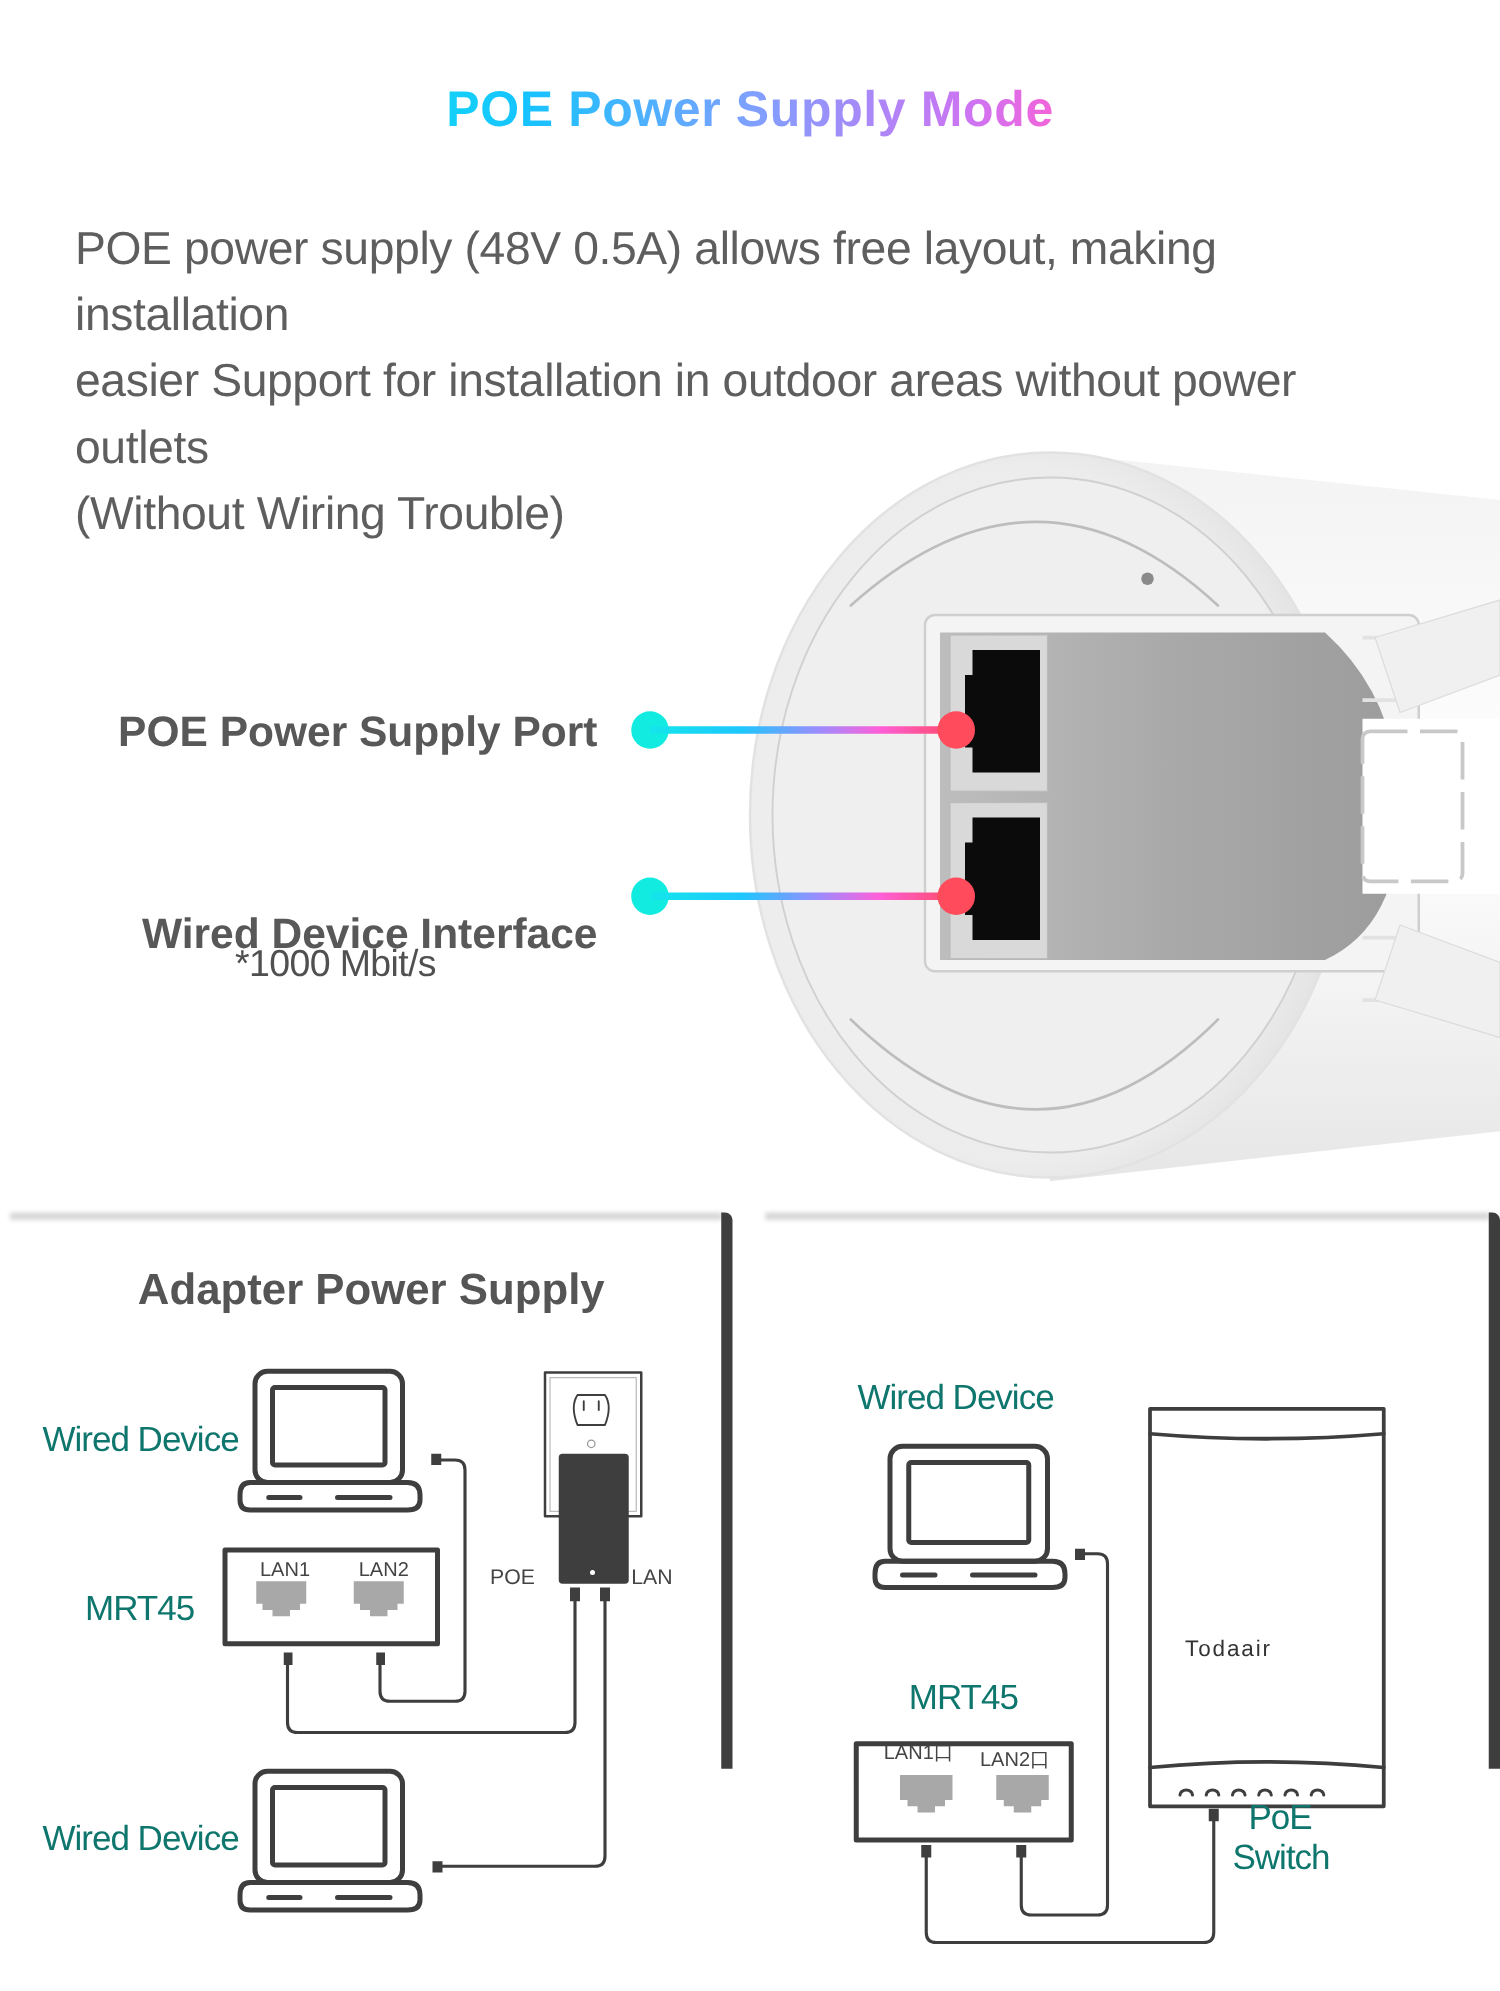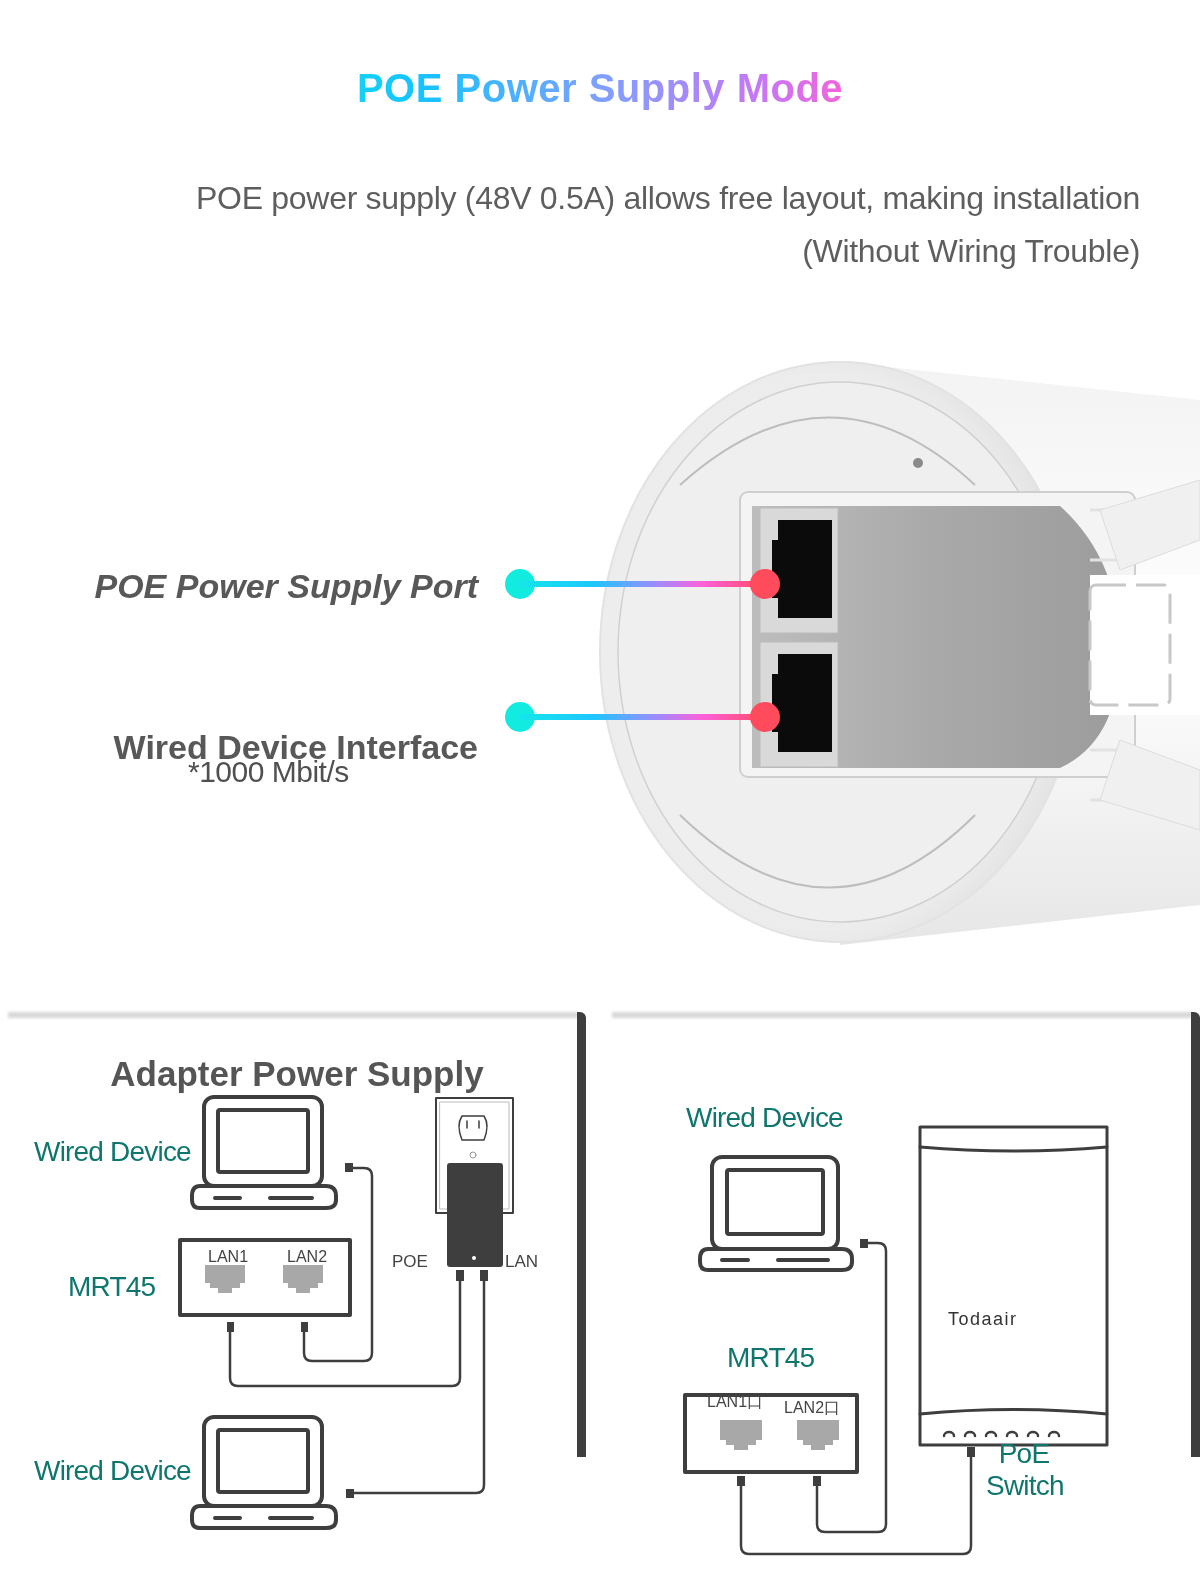--- a/index.html
+++ b/index.html
@@ -6,53 +6,54 @@
   html, body { width: 1200px; height: 1593px; background: #ffffff; overflow: hidden; }
   body { position: relative; font-family: "Liberation Sans", sans-serif; color: #5a5a5a; }
 
   .title {
     position: absolute; left: 0; top: 66px; width: 1200px; text-align: center;
     font-family: "Liberation Sans", sans-serif; font-weight: bold; font-size: 40px; letter-spacing: 0.5px;
     background: linear-gradient(90deg, #0ff0e8 18%, #16c3ff 35%, #7ea0ff 50%, #cf73f2 65%, #ff5fd0 72%, #ff4a78 82%);
     -webkit-background-clip: text; background-clip: text; color: transparent;
   }
   .subtitle {
-    position: absolute; left: 60px; top: 172px; width: 1080px; text-align: right;
-    font-size: 32px; line-height: 53px; color: #5e5e5e; letter-spacing: -0.3px;
+    position: absolute; left: 60px; top: 172px; width: 1080px; text-align: left;
+    font-size: 37px; line-height: 53px; color: #5e5e5e; letter-spacing: -0.3px;
   }
 
   
   .label {
     position: absolute; font-weight: bold; font-size: 34px; color: #585858; text-align: right;
   }
   .speed { position: absolute; font-size: 30px; color: #505050; letter-spacing: -0.5px; }
   .connector { position: absolute; height: 6px;
     background: linear-gradient(90deg, #14e6ea 0%, #1ec6ff 30%, #9b8cff 55%, #ff5fd8 75%, #ff4a65 100%); }
   .dot { position: absolute; width: 30px; height: 30px; border-radius: 50%; }
   .dot.start { background: #12ebe0; }
   .dot.end { background: #ff4b5c; }
 
   .device { position: absolute; left: 600px; top: 360px; width: 600px; height: 585px; }
 
   
-  .panel { position: absolute; top: 970px; height: 445px; margin-top: 42px; }
+  .panel { position: absolute; top: 970px; height: 445px; }
   .panel .topline { position: absolute; left: 0; right: 8px; top: 0; height: 6px; background: #d8d8d8; filter: blur(1.5px); }
   .panel .rightline { position: absolute; right: 0; top: 0; width: 9px; bottom: 0; background: #3e3e3e; border-top-right-radius: 6px; }
   .panel-title { position: absolute; width: 100%; text-align: center; top: 42px; font-weight: bold; font-size: 35px; color: #555; }
   .dlabel { position: absolute; font-size: 28px; color: #0f766e; letter-spacing: -0.8px; }
   .small { position: absolute; font-size: 17px; color: #444; }
   .tiny { position: absolute; font-size: 16px; color: #444; }
   svg { position: absolute; left: 0; top: 0; overflow: visible; }
 </style>
 </head>
 <body>
 
 <div class="title">POE Power Supply Mode</div>
 <div class="subtitle">
   <div>POE power supply (48V 0.5A) allows free layout, making installation</div>
+  <div>easier Support for installation in outdoor areas without power outlets</div>
   <div>(Without Wiring Trouble)</div>
 </div>
 
 <div class="device">
   <svg width="600" height="585" viewBox="0 0 600 585">
     <defs>
       <radialGradient id="cyl" cx="0.45" cy="0.5" r="0.6">
         <stop offset="0" stop-color="#f7f7f7"></stop>
         <stop offset="0.8" stop-color="#ececec"></stop>
         <stop offset="1" stop-color="#dcdcdc"></stop>
@@ -89,21 +90,21 @@
 
     <path d="M490 150 L520 150 L520 200 L490 200" fill="none" stroke="#e2e2e2" stroke-width="3"></path>
     <path d="M490 390 L520 390 L520 440 L490 440" fill="none" stroke="#e2e2e2" stroke-width="3"></path>
     <rect x="490" y="215" width="110" height="140" fill="#ffffff"></rect>
     <rect x="490" y="225" width="80" height="120" rx="6" fill="none" stroke="#c8c8c8" stroke-width="3" stroke-dasharray="30 10"></rect>
     <path d="M500 150 L600 120 L600 180 L520 210 Z" fill="#f0f0f0" stroke="#dcdcdc"></path>
     <path d="M500 440 L600 470 L600 410 L520 380 Z" fill="#f0f0f0" stroke="#dcdcdc"></path>
   </svg>
 </div>
 
-<div class="label" style="left:40px; top:567px; width:438px;font-style:italic;">POE Power Supply Port</div>
+<div class="label" style="left:40px; top:567px; width:438px;">POE Power Supply Port</div>
 <div class="dot start" style="left:505px; top:569px;"></div>
 <div class="connector" style="left:520px; top:581px; width:245px;"></div>
 <div class="dot end" style="left:750px; top:569px;"></div>
 
 <div class="label" style="left:40px; top:701px; width:438px;margin-top:27px;">Wired Device Interface</div>
 <div class="speed" style="left:188px; top:755px;">*1000 Mbit/s</div>
 <div class="dot start" style="left:505px; top:702px;"></div>
 <div class="connector" style="left:520px; top:714px; width:245px;"></div>
 <div class="dot end" style="left:750px; top:702px;"></div>
 

